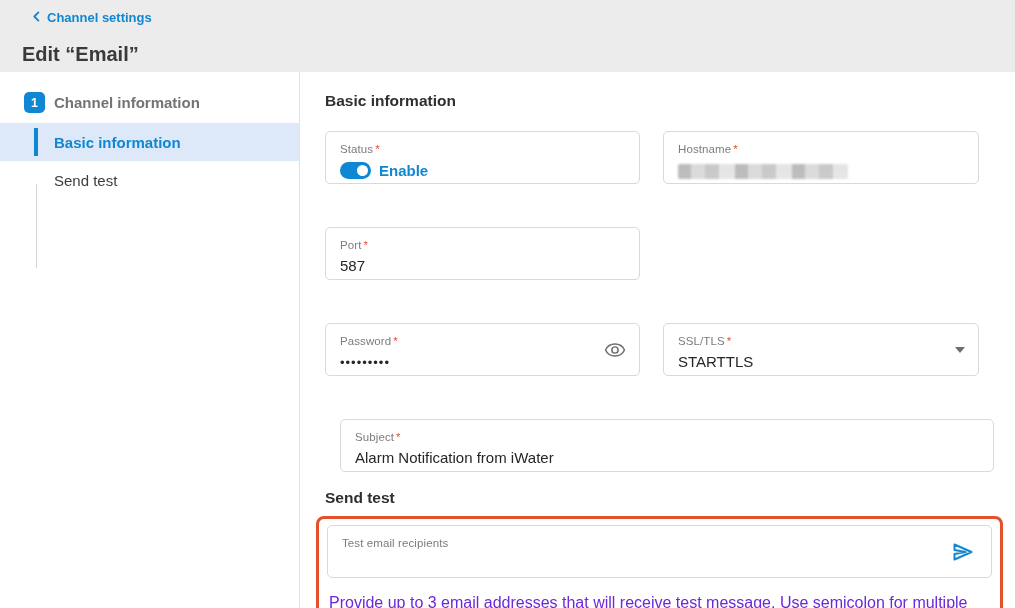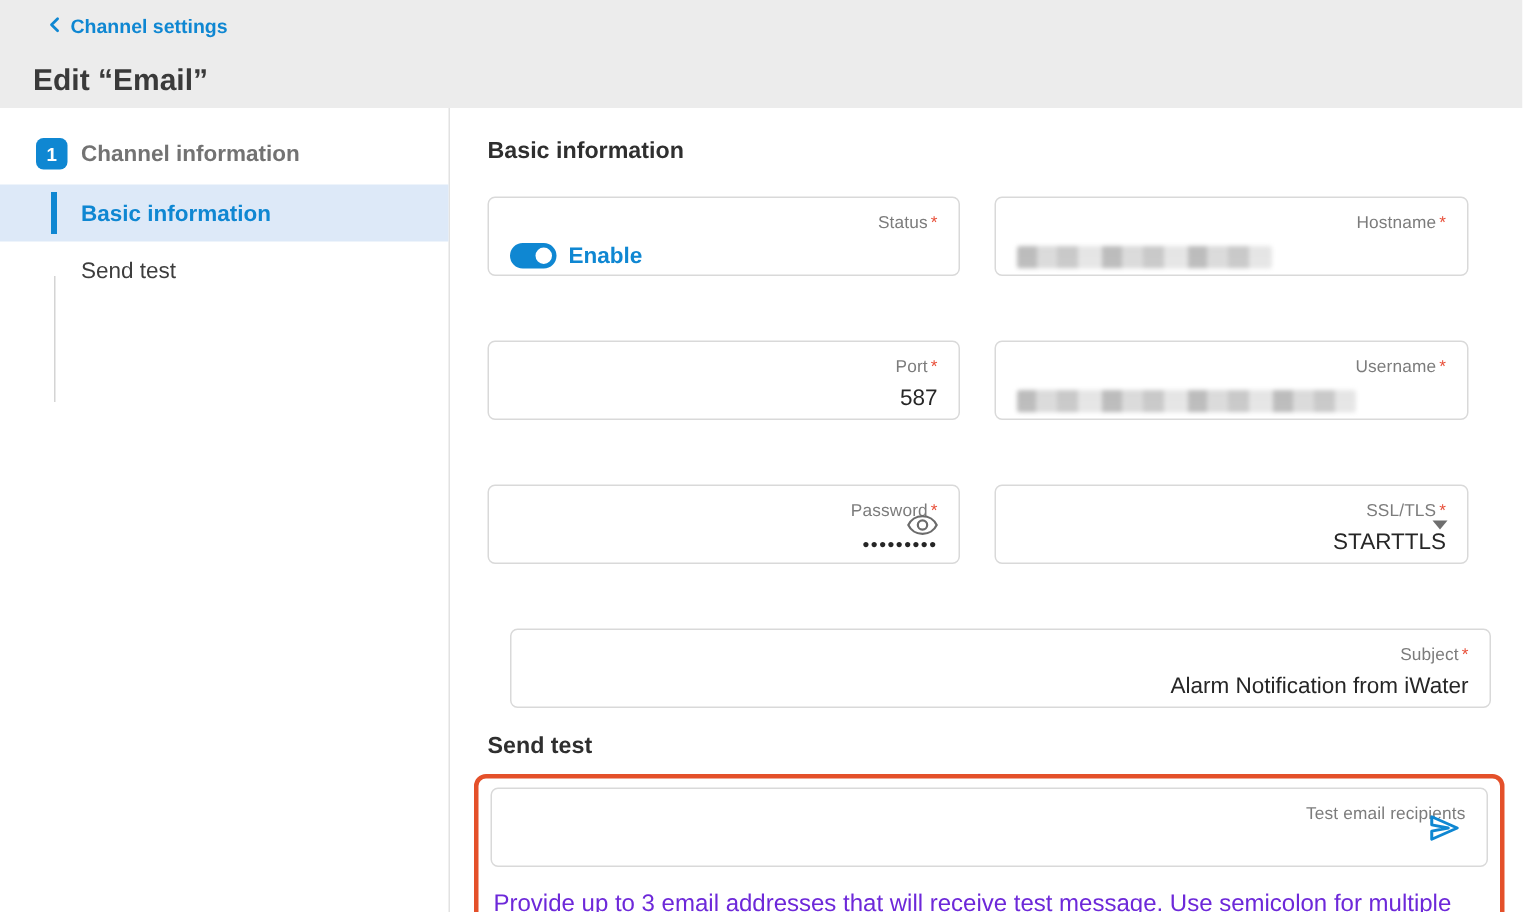--- a/index.html
+++ b/index.html
@@ -27,21 +27,21 @@
   .sub-item { height:38px; display:flex; align-items:center; padding-left:54px;
     font-size:15px; color:#3d3d3d; position:relative; cursor:pointer; }
   .sub-item.active { background:#dde9f8; color:#0f87d2; font-weight:700; }
   .active-bar { position:absolute; left:34px; top:5px; bottom:5px; width:4px; background:#0f87d2; }
 
   
   .section-title { font-size:15.5px; font-weight:700; color:#2f2f2f; }
   .section-title.first { margin-bottom:21px; }
   .form-row { display:flex; gap:23px; margin-bottom:43px; }
   .field { width:315px; height:53px; border:1px solid #d9d9d9; border-radius:5px;
-    background:#fff; padding:7px 14px 0 14px; position:relative;text-align:right; }
+    background:#fff; padding:7px 14px 0 14px; position:relative; }
   .field.wide { width:654px; }
   .field.full { width:100%; }
   .field-label { font-size:11.5px; color:#7c7c7c; letter-spacing:.1px; }
   .asterisk { color:#e8503a; margin-left:2px; font-size:11.5px; }
   .field-value { font-size:15px; color:#262626; margin-top:4px; white-space:nowrap; }
 
   
   .toggle-row { display:flex; align-items:center; gap:8px; margin-top:5px; }
   .toggle { width:31px; height:17px; border-radius:9px; background:#0f87d2; position:relative; cursor:pointer; }
   .toggle-thumb { position:absolute; right:1px; top:1px; width:15px; height:15px; border-radius:50%;
@@ -115,24 +115,20 @@
         <span class="field-label">Hostname</span><span class="asterisk">*</span>
         <div class="redacted hostname"></div>
       </div>
     </div>
 
     <div class="form-row">
       <div class="field">
         <span class="field-label">Port</span><span class="asterisk">*</span>
         <div class="field-value">587</div>
       </div>
-      <div class="field" style="width:316px">
-        <span class="field-label">Username</span><span class="asterisk">*</span>
-        <div class="redacted username"></div>
-      </div>
     </div>
 
     <div class="form-row">
       <div class="field">
         <span class="field-label">Password</span><span class="asterisk">*</span>
         <div class="field-value" style="letter-spacing:1px; font-size:13px; margin-top:6px;">•••••••••</div>
         <span class="trailing">
           <svg width="22" height="22" viewBox="0 0 24 24" fill="none" stroke="#6b6b6b" stroke-width="1.6">
             <path d="M12 5.5c-4.6 0-8.6 2.7-10.3 6.5 1.7 3.8 5.7 6.5 10.3 6.5s8.6-2.7 10.3-6.5C20.6 8.2 16.6 5.5 12 5.5z"></path>
             <circle cx="12" cy="12" r="3.4"></circle>

